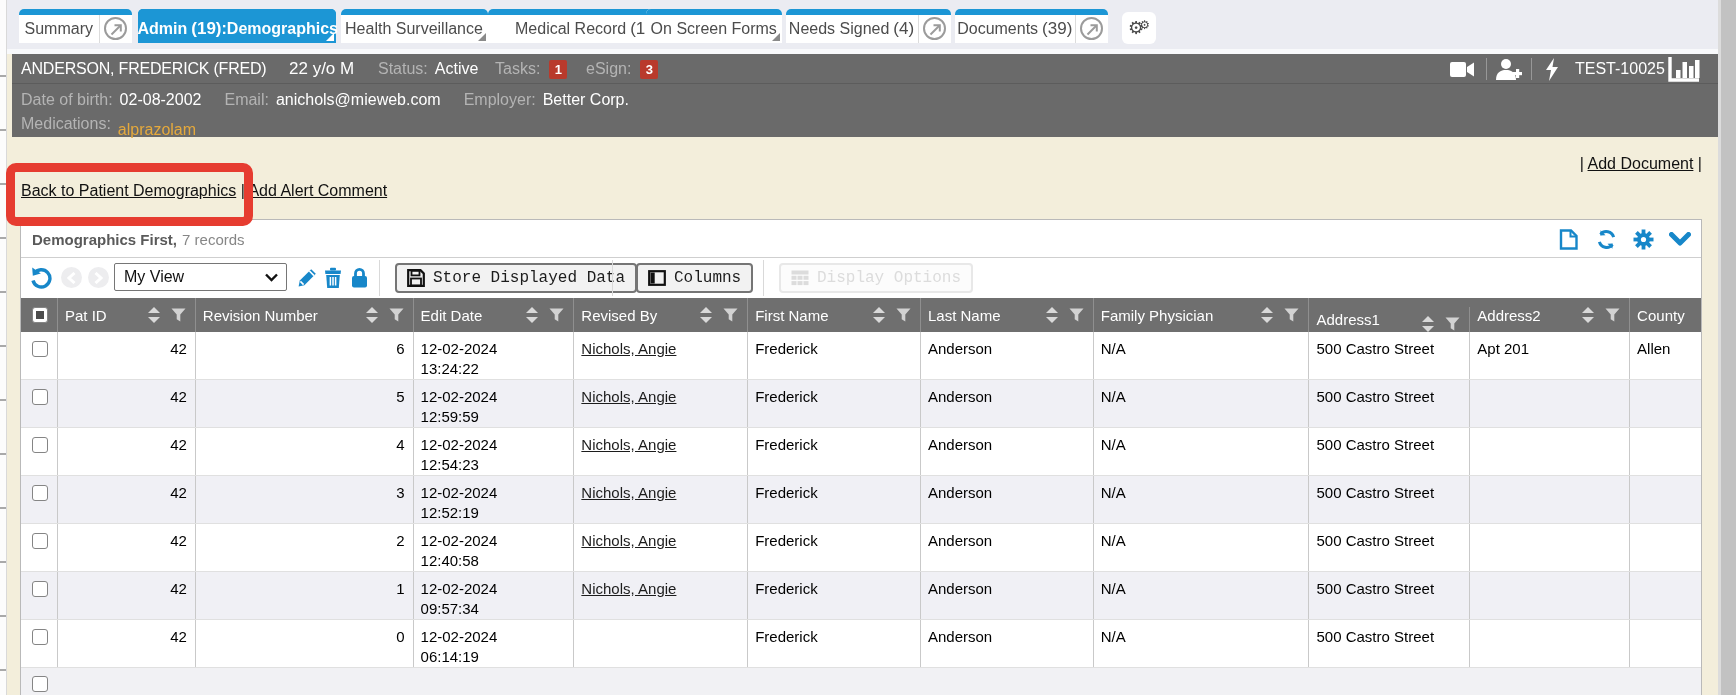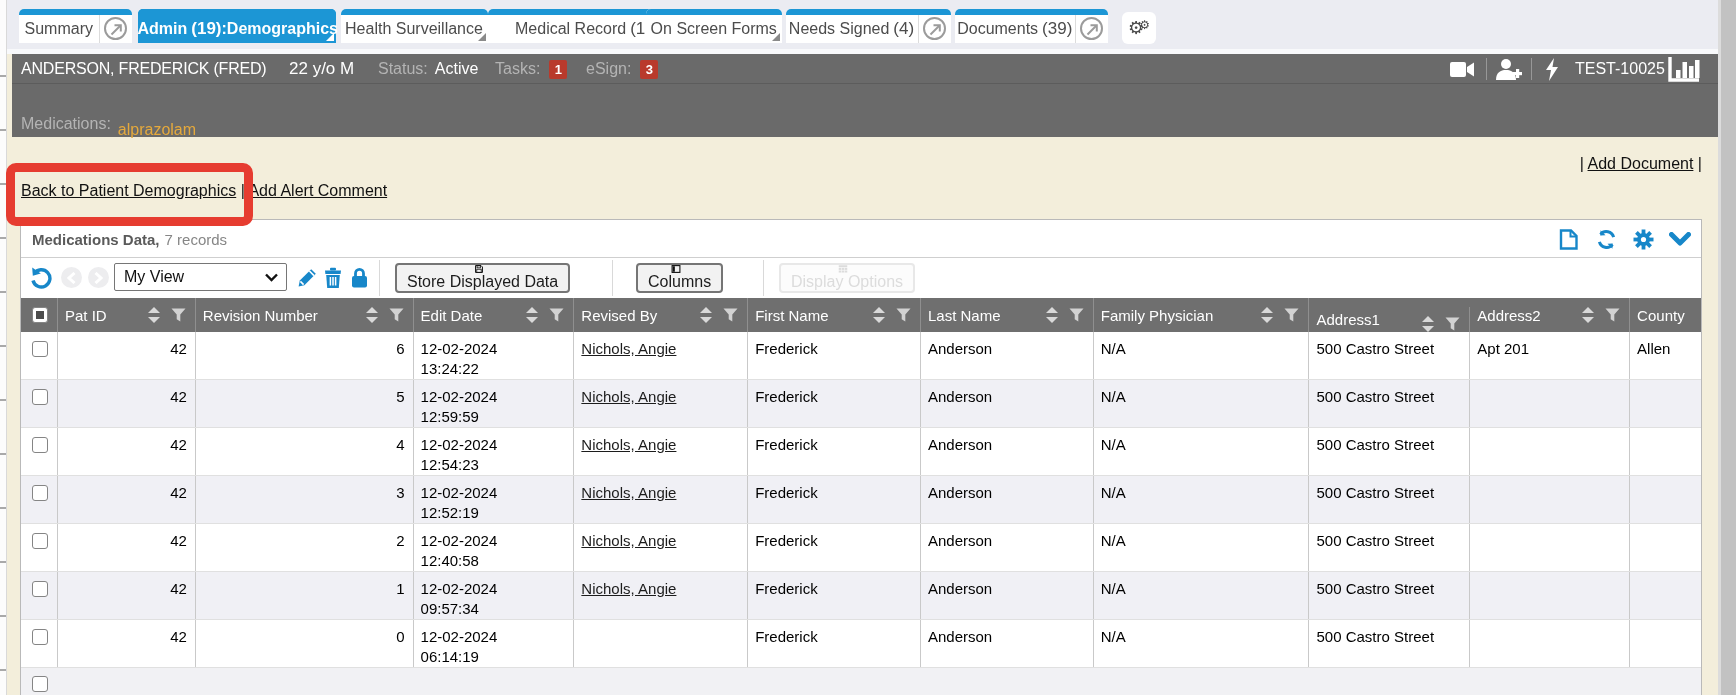--- a/index.html
+++ b/index.html
@@ -101,21 +101,21 @@
   .tc.r { text-align:right; }
   .tc a { color:#1c1c1c; text-decoration:underline; cursor:pointer; }
   .checkbox { width:16px; height:16px; background:#fff; border:1px solid #858585; border-radius:3px; }
   .cb-cell { position:relative; }
   .cb-cell .checkbox { position:absolute; left:11px; top:9px; }
   #thead .cb-cell .checkbox { top:9px; display:flex; align-items:center; justify-content:center; }
   .cb-inner { width:8px; height:8px; background:#4c4c4c; }
   #tfoot { height:27px; background:#f1f1f4; position:relative; }
   #tfoot .checkbox { position:absolute; left:11px; top:8px; }
 
-  button { font-family:Liberation Sans, sans-serif;flex-direction:column; }
+  button { font-family:Liberation Mono, monospace; }
   svg { display:block; }
 </style>
 </head>
 <body>
 
 <div id="gutter"></div>
 
 <div id="tabbar">
     <div class="tab" style="left: 12px; width: 112.5px;">
       <span class="lbl">
@@ -232,20 +232,28 @@
     <span class="pb-ico" style="left:1656px;top:3px">
       <svg width="32" height="26" viewBox="0 0 32 26">
           <path d="M2 0 V23 H31" stroke="#fff" stroke-width="3.4" fill="none"></path>
           <rect x="8" y="13" width="4.5" height="8" fill="#fff"></rect>
           <rect x="14.5" y="5" width="4.5" height="16" fill="#fff"></rect>
           <rect x="21" y="9" width="4.5" height="12" fill="#fff"></rect>
           <rect x="27" y="3" width="4.5" height="18" fill="#fff"></rect>
         </svg>
     </span>
   </div>
+  <div id="pb-row2">
+    <span class="pb-label">Date of birth:</span>
+    <span class="pb-value">02-08-2002</span>
+    <span class="pb-label" style="margin-left:23px">Email:</span>
+    <span class="pb-value">anichols@mieweb.com</span>
+    <span class="pb-label" style="margin-left:23px">Employer:</span>
+    <span class="pb-value">Better Corp.</span>
+  </div>
   <div id="pb-row3">
     <span class="pb-label">Medications:</span>
     <span class="pb-med">alprazolam</span>
   </div>
 </div>
 
 <div id="add-document-row">
   <span class="linksep">| </span><span class="blacklink">Add Document</span><span class="linksep"> |</span>
 </div>
 
@@ -253,21 +261,21 @@
   <span class="blacklink">Back to Patient Demographics</span>
   <span class="linksep"> | </span>
   <span class="blacklink">Add Alert Comment</span>
 </div>
 
 <div id="annotation-rect"></div>
 
 <div id="panel">
   <div id="panel-header">
     <div id="panel-title">
-      <b>Medications Data,</b>
+      <b>Demographics First,</b>
       <span>7 records</span>
     </div>
     <span class="ph-ico" style="right:122px">
       <svg width="20" height="21" viewBox="0 0 20 21">
           <path d="M2 1.5 H12 L17.5 7 V19.5 H2 Z" fill="none" stroke="#1787c9" stroke-width="2.4"></path>
           <path d="M11.5 1.5 V7.5 H17.5" fill="none" stroke="#1787c9" stroke-width="2"></path>
         </svg>
     </span>
     <span class="ph-ico" style="right:85px">
       <svg width="21" height="21" viewBox="0 0 21 21">

